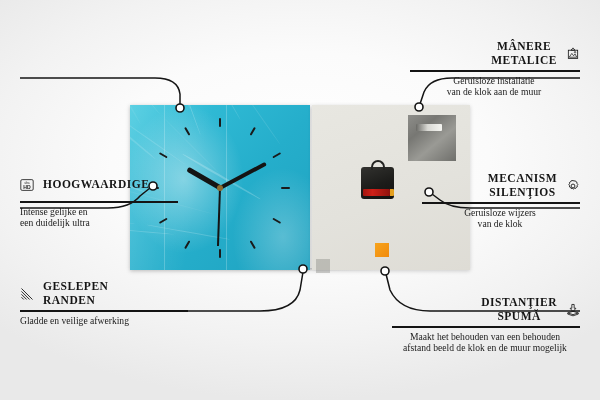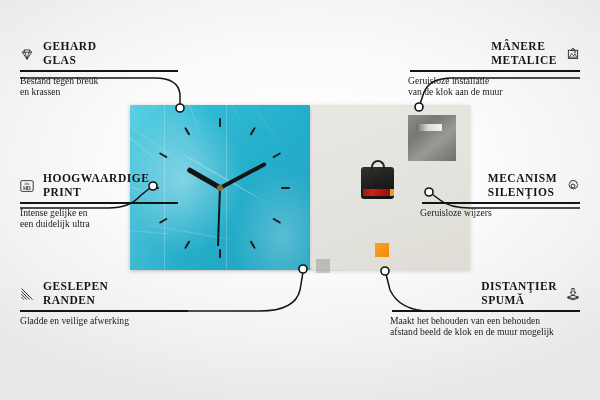--- a/index.html
+++ b/index.html
@@ -73,21 +73,21 @@
 
   
   .callout { position: absolute; }
   .c-title { font-weight: bold; letter-spacing: .5px; color: #151515; font-size: 11.5px;
              line-height: 13.5px; text-transform: uppercase; white-space: nowrap; }
   .c-rule { height: 1.6px; background: #141414; margin: 3px 0 3px; }
   .c-sub { font-size: 9.6px; line-height: 11.6px; color: #1b1b1b; }
 
   .left { text-align: left; }
   .left .head { display: flex; align-items: center; gap: 9px; }
-  .right { text-align: left; }
+  .right { text-align: center; }
   .right .head { display: flex; align-items: center; justify-content: flex-end; gap: 9px; }
 
   .ico { flex: none; width: 14px; height: 26px; color: #151515; }
   .ico svg { display: block; width: 100%; height: 100%; }
 
   .leader { position: absolute; overflow: visible; pointer-events: none; }
   .leader path { fill: none; stroke: #141414; stroke-width: 1.5; }
   .leader circle { fill: #ffffff; stroke: #141414; stroke-width: 1.6; }
 </style>
 </head>
@@ -186,49 +186,32 @@
     <circle cx="303" cy="269" r="4"></circle>
 
     <path d="M580,78 L452,78 Q430,78 424,92 L420,104"></path>
     <circle cx="419" cy="107" r="4"></circle>
     <path d="M580,208 L470,208 Q450,208 440,200 L432,194"></path>
     <circle cx="429" cy="192" r="4"></circle>
     <path d="M580,311 L430,311 Q400,311 390,290 L386,274"></path>
     <circle cx="385" cy="271" r="4"></circle>
   </svg>
 
-  <div class="callout left" style="left:20px; top:40px; width:160px">
-    <div class="head">
-      <span class="ico">
-        <svg viewBox="0 0 24 24">
-            <path d="M4 9h16M4 9l8 12 8-12M4 9l3.5-4h9L20 9M8.5 9L12 21M15.5 9L12 21M7.5 5L8.5 9M16.5 5L15.5 9" fill="none" stroke="currentColor" stroke-width="1.3" stroke-linejoin="round"></path>
-          </svg>
-      </span>
-      <span>
-        <div class="c-title">GEHARD</div>
-        <div class="c-title">GLAS</div>
-      </span>
-    </div>
-    <div class="c-rule" style="width:158px"></div>
-    <div class="c-sub">Bestand tegen breuk</div>
-    <div class="c-sub">en krassen</div>
-  </div>
 
   <div class="callout left" style="left:20px; top:172px; width:160px">
     <div class="head">
       <span class="ico">
         <svg viewBox="0 0 26 26">
           <rect x="1.5" y="3" width="23" height="20" rx="2.5" fill="none" stroke="currentColor" stroke-width="1.5"></rect>
           <text x="13" y="11" font-size="5" font-family="Liberation Sans, sans-serif" text-anchor="middle" fill="currentColor">ultra</text>
           <text x="13" y="20" font-size="9.5" font-weight="bold" font-family="Liberation Sans, sans-serif" text-anchor="middle" fill="currentColor">HD</text>
         </svg>
       </span>
       <span>
         <div class="c-title">HOOGWAARDIGE</div>
-        <div class="c-title">PRINT</div>
       </span>
     </div>
     <div class="c-rule" style="width:158px"></div>
     <div class="c-sub">Intense gelijke en</div>
     <div class="c-sub">een duidelijk ultra</div>
   </div>
 
   <div class="callout left" style="left:20px; top:280px; width:170px">
     <div class="head">
       <span class="ico">
@@ -278,23 +261,24 @@
       </span>
       <span class="ico">
         <svg viewBox="0 0 24 24">
           <path d="M12 2.6l1.9.9 2-.5 1.1 1.8 1.9 1 .1 2.1 1.3 1.6-1.1 1.8.2 2.1-1.9.9-1 1.9-2.1-.2-1.7 1.2-1.7-1.1-2.1.3-1-1.9-1.9-.9.1-2.1-1.2-1.7 1.2-1.7-.2-2.1 1.9-1 1-1.9z" fill="none" stroke="currentColor" stroke-width="1.5" stroke-linejoin="round"></path>
           <circle cx="12" cy="12" r="3.3" fill="none" stroke="currentColor" stroke-width="1.5"></circle>
         </svg>
       </span>
     </div>
     <div class="c-rule" style="width:158px; margin-left:auto"></div>
     <div class="c-sub">Geruisloze wijzers</div>
-  </div>
-
-  <div class="callout right" style="right:20px; top:280px; width:190px">
+    <div class="c-sub">van de klok</div>
+  </div>
+
+  <div class="callout right" style="right:20px; top:296px; width:190px">
     <div class="head">
       <span>
         <div class="c-title">DISTANŢIER</div>
         <div class="c-title">SPUMĂ</div>
       </span>
       <span class="ico">
         <svg viewBox="0 0 24 24">
           <path d="M10 2.5h4v6.5h3L12 15 7 9h3z" fill="none" stroke="currentColor" stroke-width="1.4" stroke-linejoin="round"></path>
           <path d="M12 14.2 L21 17 L12 20 L3 17 Z" fill="none" stroke="currentColor" stroke-width="1.4" stroke-linejoin="round"></path>
           <path d="M3 17v2l9 3 9-3v-2" fill="none" stroke="currentColor" stroke-width="1.4" stroke-linejoin="round"></path>

